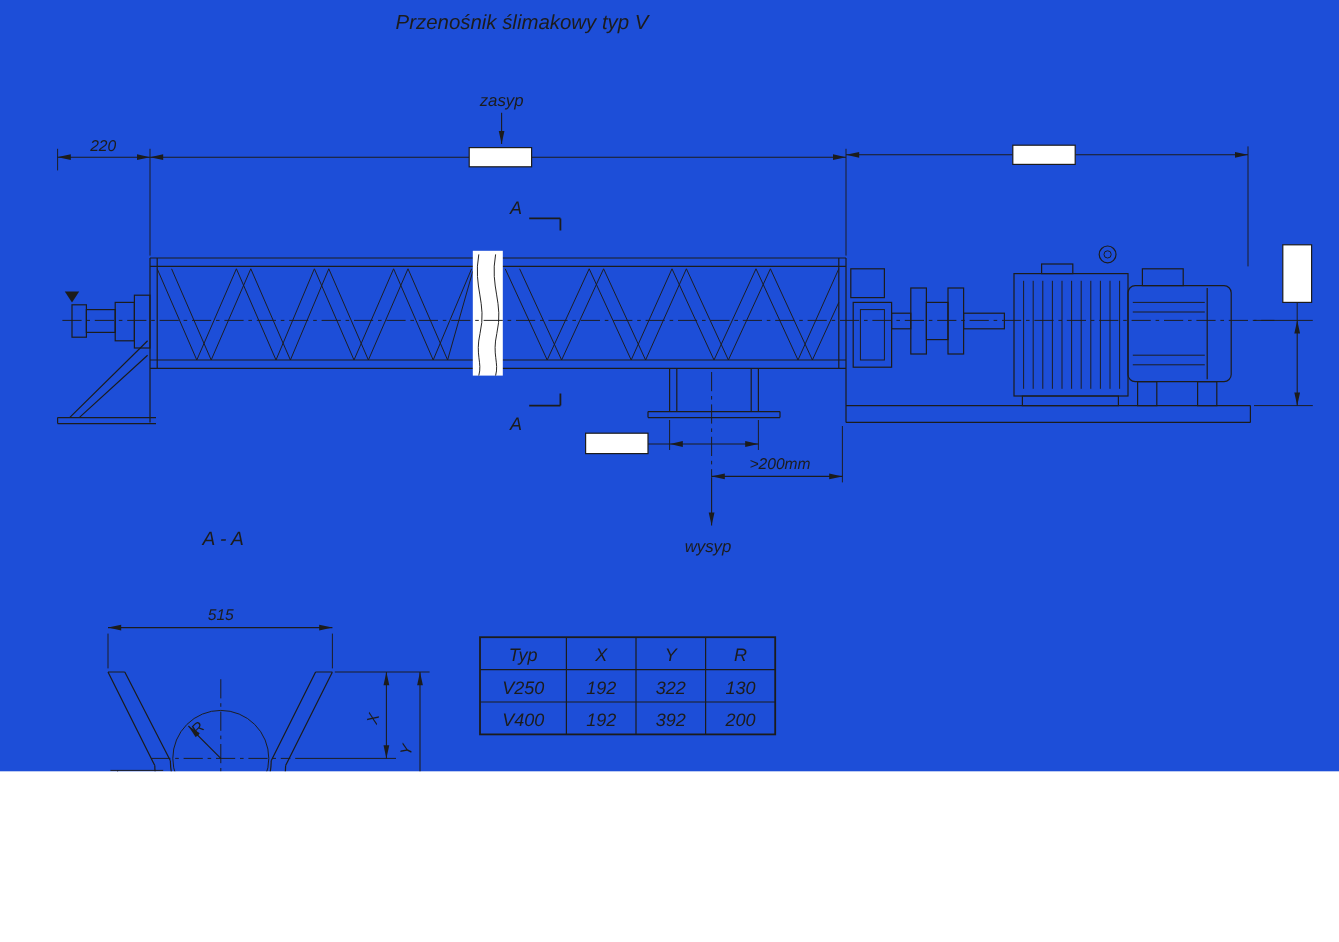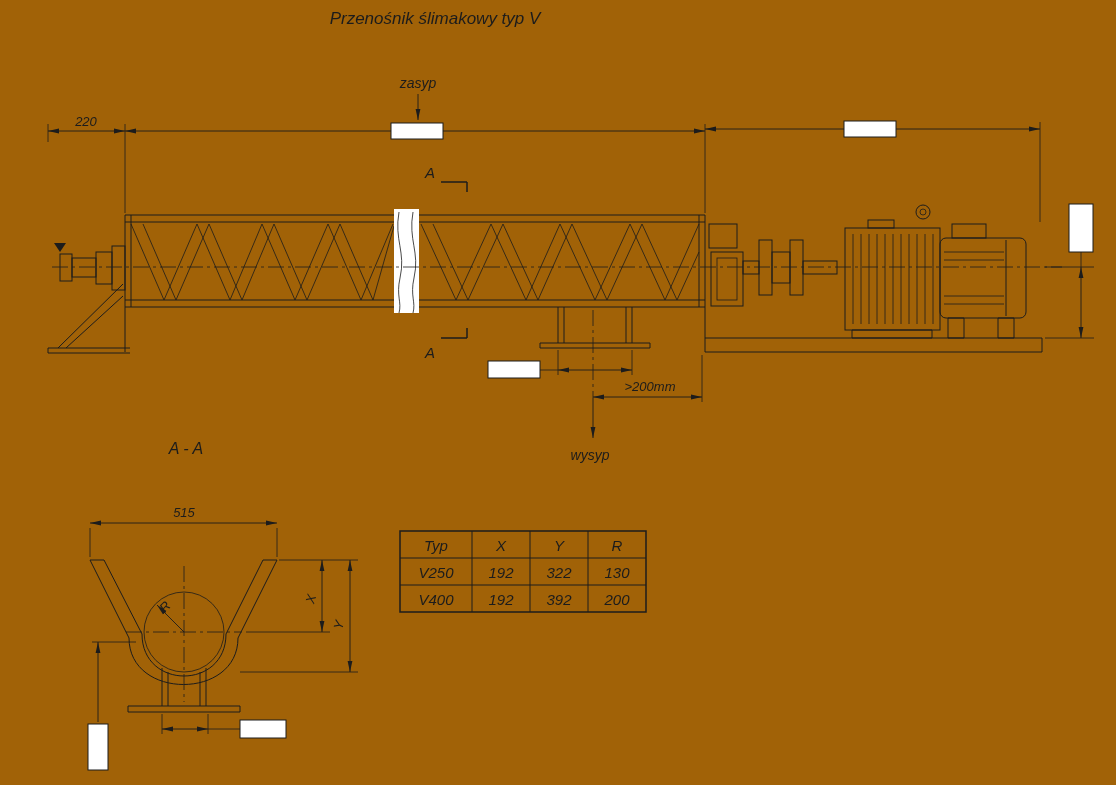--- a/index.html
+++ b/index.html
@@ -1,16 +1,16 @@
 <!DOCTYPE html>
 <html><head>
 <meta charset="utf-8">
 <style>
   html,body{margin:0;padding:0;background:#ffffff;}
-  .stage{position:relative;width:1116px;height:785px;background:#a16207;overflow:hidden;}
+  .stage{position:relative;width:1116px;height:643px;background:#1d4ed8;overflow:hidden;}
   svg{display:block;}
   .ln{stroke:#1c1c1c;stroke-width:1;fill:none;}
   .thin{stroke-width:0.8;}
   .thick{stroke-width:1.5;}
   .cl{stroke:#1c1c1c;stroke-width:0.8;fill:none;stroke-dasharray:16 4 3 4;}
   .box{fill:#ffffff;stroke:#1c1c1c;stroke-width:1;}
   .white{fill:#ffffff;stroke:none;}
   .dim{stroke:#1c1c1c;stroke-width:0.9;fill:none;marker-start:url(#arrS);marker-end:url(#arrE);}
   .dimE{stroke:#1c1c1c;stroke-width:0.9;fill:none;marker-end:url(#arrE);}
   .dimS{stroke:#1c1c1c;stroke-width:0.9;fill:none;marker-start:url(#arrS);}

